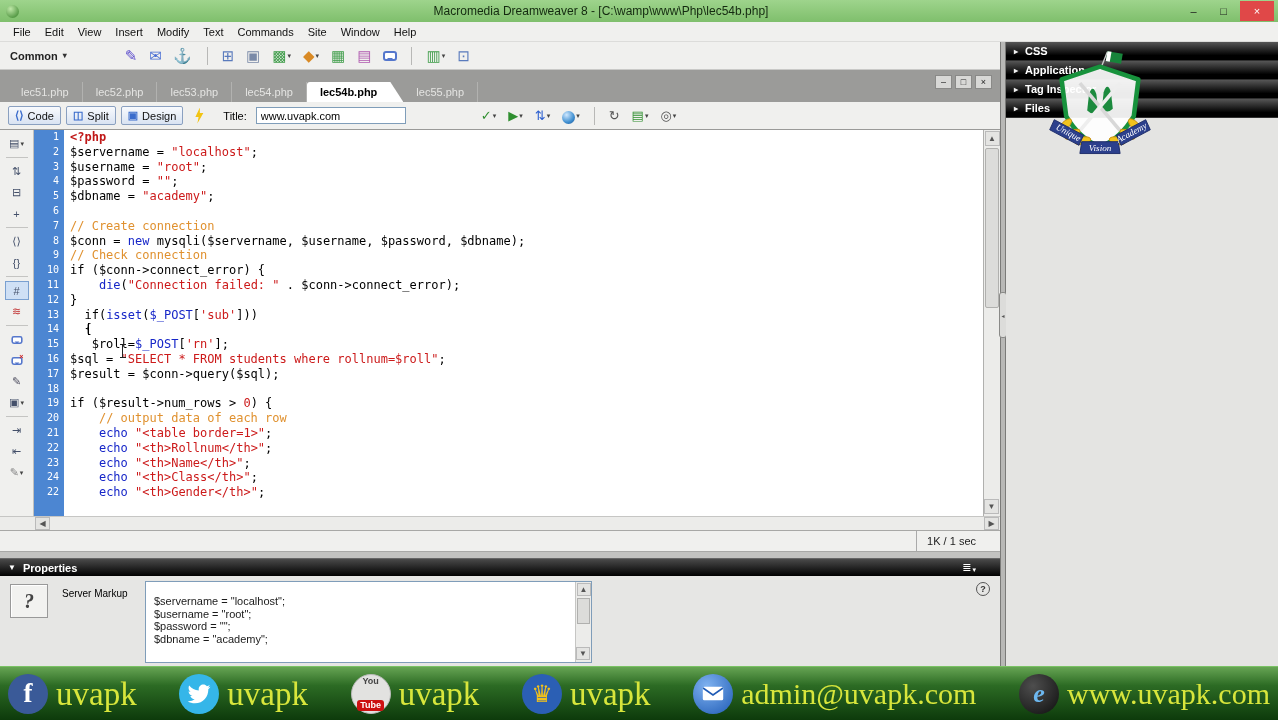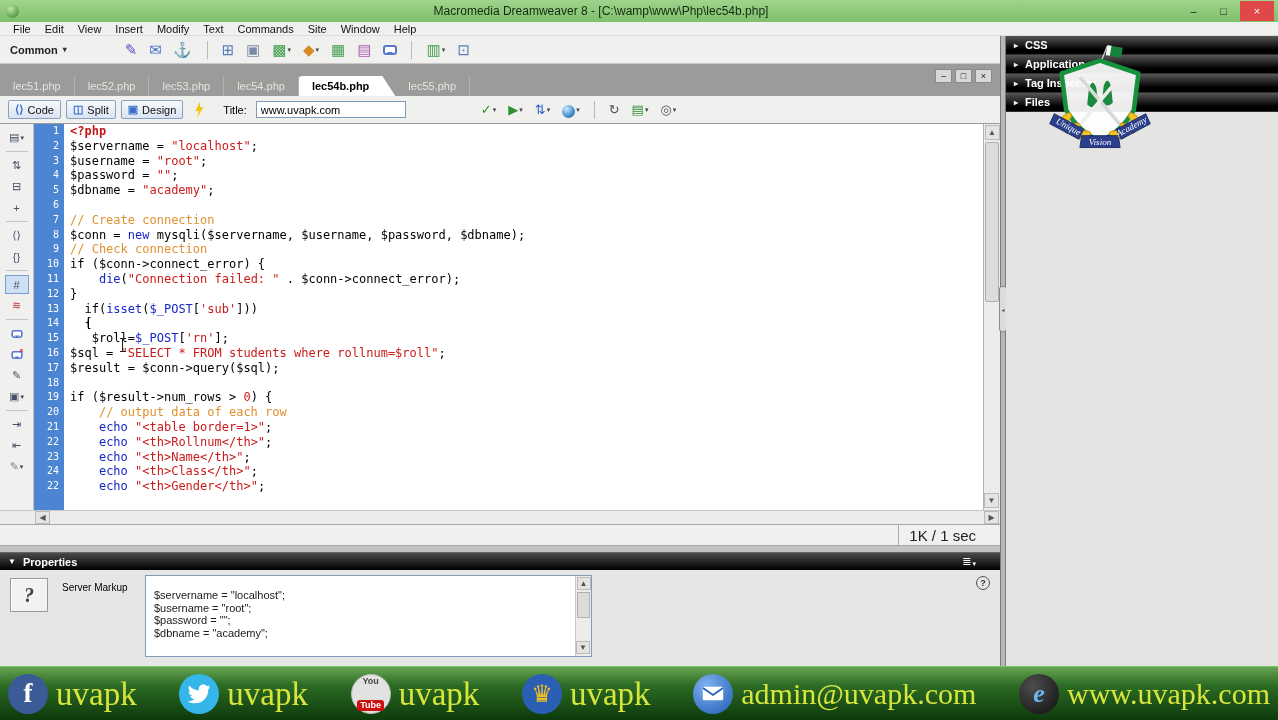--- a/index.html
+++ b/index.html
@@ -8,21 +8,21 @@
   .screen{width:1278px;height:720px;display:flex;flex-direction:column}
 
   
   .titlebar{height:22px;background:linear-gradient(#9ed48c,#7fbf6c);display:flex;align-items:center;padding:0 4px;flex:none}
   .appicon{width:13px;height:13px;border-radius:50%;background:radial-gradient(circle at 35% 30%,#bfe8a8,#2f7d22);margin:0 6px 0 2px;flex:none}
   .wtitle{flex:1;text-align:center;font-size:12px;color:#142a10;white-space:nowrap;overflow:hidden}
   .wc{width:27px;height:16px;display:flex;align-items:center;justify-content:center;font-size:11px;color:#1a1a1a;margin-left:3px}
   .wc.close{background:#e04848;color:#fff;width:34px;height:20px}
 
   
-  .menubar{height:14px;background:#f0f0ee;display:flex;align-items:center;padding-left:6px;flex:none;border-bottom:1px solid #dcdcda}
+  .menubar{height:20px;background:#f0f0ee;display:flex;align-items:center;padding-left:6px;flex:none;border-bottom:1px solid #dcdcda}
   .menu-item{font-size:11px;padding:0 7px;color:#111}
 
   
   .mainrow{flex:1;display:flex;min-height:0}
   .leftcol{width:1000px;display:flex;flex-direction:column;background:#f0f0ee;flex:none}
   .splitter{width:6px;background:#b8b8b6;border-left:1px solid #7a7a78;border-right:1px solid #7a7a78;position:relative;flex:none}
   .splitgrip{position:absolute;top:250px;left:-2px;width:8px;height:46px;background:#dcdcda;border:1px solid #8a8a88;border-radius:3px;font-size:6px;color:#555;display:flex;align-items:center;justify-content:center}
   .dock{flex:1;background:#e4e4e2;position:relative}
   .dockbar{height:19px;background:linear-gradient(#565656,#000 75%);display:flex;align-items:center;color:#fff;font-size:11px;font-weight:bold;border-bottom:1px solid #303030;padding-left:8px;gap:7px}
   .dockbar .arr{font-size:8px;color:#f0f0f0}
@@ -34,21 +34,21 @@
   .cat .dd{font-size:8px;color:#333}
   .tbtn{display:flex;align-items:flex-end;margin:0 6px;font-size:15px;line-height:16px}
   .tbtn .dd,.cbtn .dd{font-size:7px;color:#444;margin-left:1px}
   .vsep{width:1px;height:18px;background:#b8b8b6;margin:0 8px}
   .bub{width:14px;height:10px;border:2px solid #5577cc;border-radius:3px;position:relative;display:inline-block;background:#fff}
   .bub::after{content:"";position:absolute;left:2px;bottom:-5px;width:0;height:0;border:3px solid transparent;border-top-color:#5577cc}
   .bub.red::before{content:"×";color:#c22;font:bold 9px/5px "Liberation Sans",sans-serif;position:absolute;right:-3px;top:-4px}
 
   
   .tabbar{height:32px;background:#9b9b99;display:flex;align-items:flex-end;flex:none;position:relative}
-  .tabs{display:flex;align-items:flex-end;}
+  .tabs{display:flex;align-items:flex-end;padding-left:8px}
   .tab{height:20px;line-height:20px;padding:0 13px;font-size:11px;color:#e4e4e2;border-right:1px solid #b2b2b0}
   .tab.active{background:#fff;color:#000;font-weight:bold;border-right:none;clip-path:polygon(0 0,calc(100% - 13px) 0,100% 100%,0 100%);padding-right:26px;border-top-left-radius:3px}
   .docctrls{position:absolute;right:8px;top:5px;display:flex;gap:3px}
   .dbtn{width:17px;height:14px;background:#d8d8d6;border:1px solid #8a8a88;font-size:9px;display:flex;align-items:center;justify-content:center;color:#222}
 
   
   .doctoolbar{height:28px;background:#f0f0ee;border-bottom:1px solid #9a9a98;display:flex;align-items:center;padding:0 8px;gap:5px;flex:none}
   .vbtn{display:flex;align-items:center;gap:4px;font-size:11px;padding:2px 6px;border:1px solid #8aa0c0;border-radius:2px;background:linear-gradient(#f8fafd,#d9e3f2);color:#111}
   .vbtn .vic{font-size:11px;color:#3a6ccc;font-weight:bold}
   .bolt{width:10px;height:16px;background:#f2c413;clip-path:polygon(55% 0,10% 60%,42% 60%,30% 100%,90% 35%,55% 35%);margin:0 10px 0 6px}
@@ -77,21 +77,21 @@
   .vscroll{width:17px;background:#ececea;border-left:1px solid #b0b0ae;flex:none;position:relative}
   .sarr{width:15px;height:15px;display:flex;align-items:center;justify-content:center;font-size:8px;color:#555;background:#e4e4e2;border:1px solid #bababa;margin:1px auto}
   .vthumb{position:absolute;top:18px;left:1px;width:14px;height:160px;background:#dcdcda;border:1px solid #b0b0ae;border-radius:2px}
   .vscroll .bottom{position:absolute;bottom:1px;left:0}
   .hscroll{height:15px;background:#ececea;border-top:1px solid #c6c6c4;border-bottom:1px solid #a8a8a6;display:flex;align-items:center;flex:none;padding:0 1px;justify-content:space-between}
   .harr{width:15px;height:13px;display:flex;align-items:center;justify-content:center;font-size:8px;color:#555;background:#e4e4e2;border:1px solid #bababa}
   .hscroll .harr.first{margin-left:34px}
 
   
   .statusbar{height:21px;background:#f0f0ee;border-bottom:1px solid #a8a8a6;display:flex;align-items:center;justify-content:flex-end;flex:none}
-  .sizebox{font-size:15px;color:#222;border-left:1px solid #aaa;padding:0 10px;margin-right:14px;height:100%;display:flex;align-items:center}
+  .sizebox{font-size:11px;color:#222;border-left:1px solid #aaa;padding:0 10px;margin-right:14px;height:100%;display:flex;align-items:center}
   .mdigap{height:6px;background:#c2c2c0;flex:none}
 
   
   .props{flex:1;display:flex;flex-direction:column;border-top:1px solid #666}
   .propshdr{height:17px;background:linear-gradient(#4a4a4a,#000);color:#fff;display:flex;align-items:center;padding:0 8px;gap:7px;font-size:11px;font-weight:bold;flex:none}
   .propshdr .arr{font-size:8px}
   .pmenu{margin-left:auto;margin-right:16px;font-size:11px;font-weight:normal;display:flex;align-items:flex-end;gap:1px}
   .pmenu .dd{font-size:7px}
   .propsbody{flex:1;background:#e6e6e4;position:relative}
   .qbox{position:absolute;left:10px;top:8px;width:38px;height:34px;background:#f2f2f0;border:1px solid #999;box-shadow:inset 1px 1px 0 #fff;display:flex;align-items:center;justify-content:center;font:italic bold 20px "Liberation Serif",serif;color:#444}

